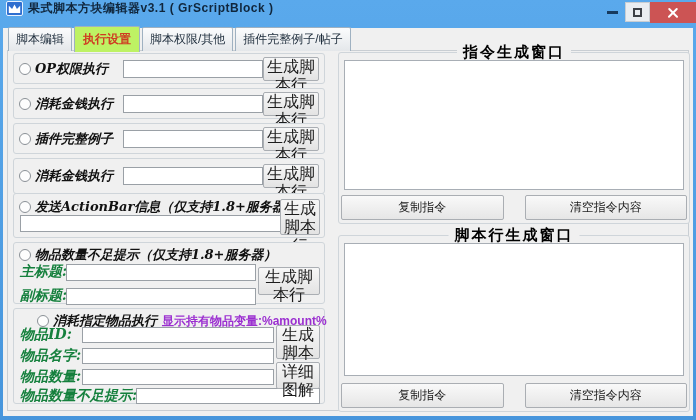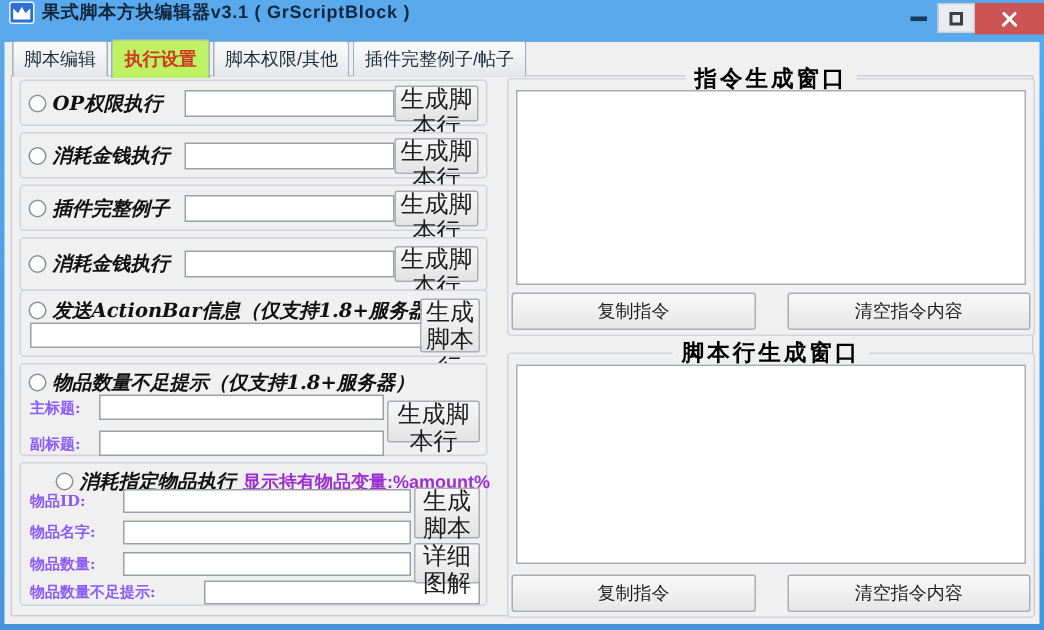--- a/index.html
+++ b/index.html
@@ -104,22 +104,22 @@
   
   .gb5 .headline{ display:flex; align-items:center; padding:4px 5px 0; }
   .gb5 .ab-input{ position:absolute; left:6px; bottom:5px; width:272px; height:17px; }
   .gb5 .ab-btn{ position:absolute; right:4px; top:5px; width:40px; height:36px; margin:0; }
 
   
   .gb6 .headline{ display:flex; align-items:center; padding:3px 5px 0; }
   .fieldrow{ position:absolute; display:flex; align-items:center; left:6px; }
   .gb6 .fr1{ top:20px; } .gb6 .fr2{ top:44px;align-items:center; }
   .sublabel{
-    font-family:"DejaVu Serif", serif; font-weight:600;
-    font-size:10px; color:#8b5cf6; white-space:nowrap;
+    font-family:"DejaVu Serif", serif; font-style:italic; font-weight:600;
+    font-size:14px; color:#15803d; white-space:nowrap;
   }
   .gb6 .sublabel{ width:46px; flex:0 0 auto; }
   .gb6 .f-input{ width:190px; height:17px; }
   .gb6 .t-btn{ position:absolute; right:4px; top:24px; width:62px; height:28px; margin:0; }
 
   
   .gb7 .headline{ display:flex; align-items:center; padding:3px 5px 0; }
   .hint{ font-size:12px; font-weight:bold; color:#9b2fd0; margin-left:5px; white-space:nowrap; }
   .gb7 .fr1{ top:17px; } .gb7 .fr2{ top:38px; } .gb7 .fr3{ top:59px; } .gb7 .fr4{ top:78px; }
   .gb7 .sublabel{ width:62px; flex:0 0 auto; }

